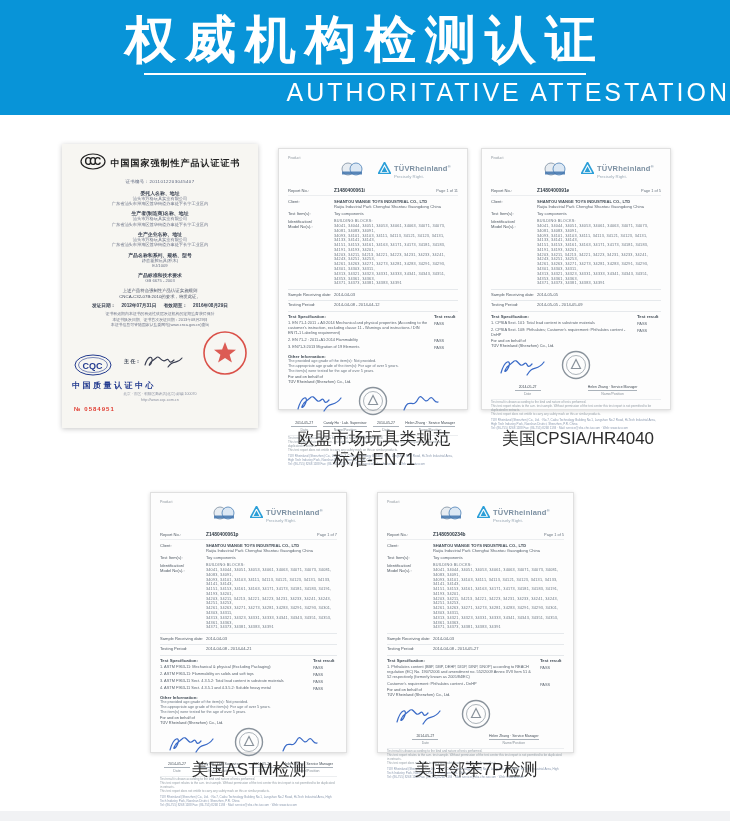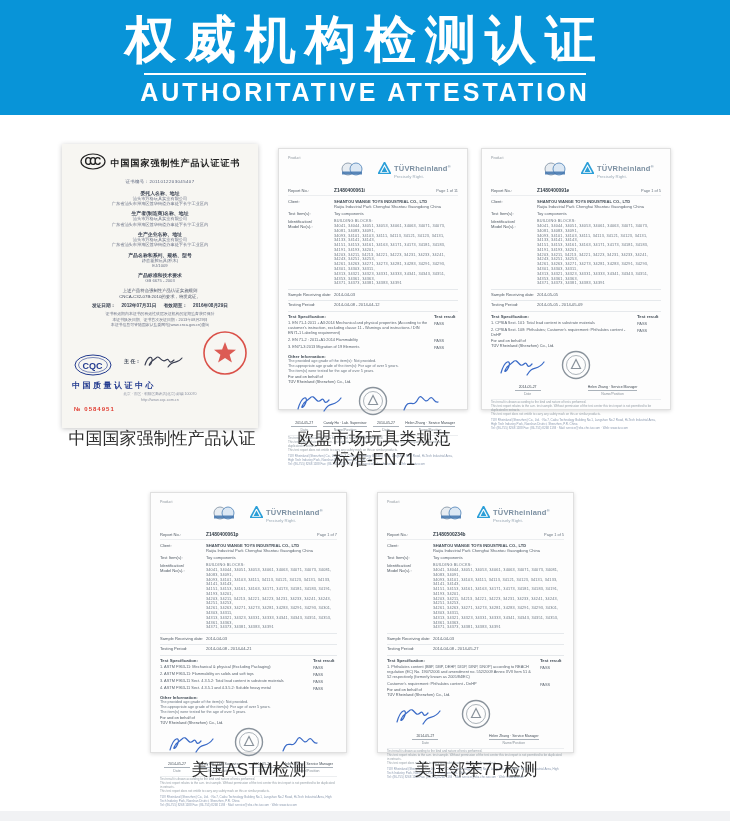--- a/index.html
+++ b/index.html
@@ -4,21 +4,21 @@
 <style>
   html,body{margin:0;padding:0;background:#fff;}
   .page{position:relative;width:730px;height:821px;background:#ffffff;overflow:hidden;
         font-family:"Liberation Sans", sans-serif;}
 
   
   .banner{position:absolute;left:0;top:0;width:730px;height:115px;background:#0894d8;
           text-align:center;color:#fff;}
   .banner-title{font-size:51px;font-weight:bold;letter-spacing:9px;padding-top:12px;line-height:56px;}
   .banner-rule{width:442px;height:2px;background:#ffffff;margin:5px auto 3px auto;}
-  .banner-subtitle{font-size:25px;font-weight:bold;letter-spacing:3px;}
+  .banner-subtitle{font-size:25px;font-weight:normal;letter-spacing:3px;text-align:right;}
 
   
   .cap{position:absolute;text-align:center;font-size:17px;line-height:21px;color:#2d2d2d;}
   .cap .ln{white-space:nowrap;}
   .cap-0{left:62px;top:428px;width:200px;}
   .cap-1{left:278px;top:428px;width:192px;}
   .cap-2{left:480px;top:428px;width:196px;}
   .cap-3{left:150px;top:759px;width:198px;}
   .cap-4{left:377px;top:759px;width:198px;}
 
@@ -686,28 +686,26 @@
           <div class="ln">This test report relates to the a.m. test sample. Without permission of the test center this test report is not permitted to be duplicated in extracts.</div>
           <div class="ln">This test report does not entitle to carry any safety mark on this or similar products.</div>
         </div>
     <div class="t-footer">
           <div class="ln">TÜV Rheinland (Shenzhen) Co., Ltd. · No.7, Caibu Technology Building No.1, Langshan No.2 Road, Hi-Tech Industrial Area, High Tech Industry Park, Nanshan District, Shenzhen, P.R. China</div>
           <div class="ln">Tel: (86-755) 8268 1188   Fax: (86-755) 8268 1193 · Mail: service@shz.chn.tuv.com · Web: www.tuv.com</div>
         </div>
   </article>
 </div>
 
-  <div class="cap cap-0">
-      <div class="ln">中国国家强制性产品认证</div>
-    </div>
   <div class="cap cap-1">
       <div class="ln">欧盟市场玩具类规范</div>
       <div class="ln">标准-EN71</div>
     </div>
   <div class="cap cap-2">
+      <div class="ln">美国CPSIA/HR4040</div>
     </div>
   <div class="cap cap-3">
       <div class="ln">美国ASTM检测</div>
     </div>
   <div class="cap cap-4">
       <div class="ln">美国邻苯7P检测</div>
     </div>
 
   <div class="bottom-strip"></div>
 </div>

